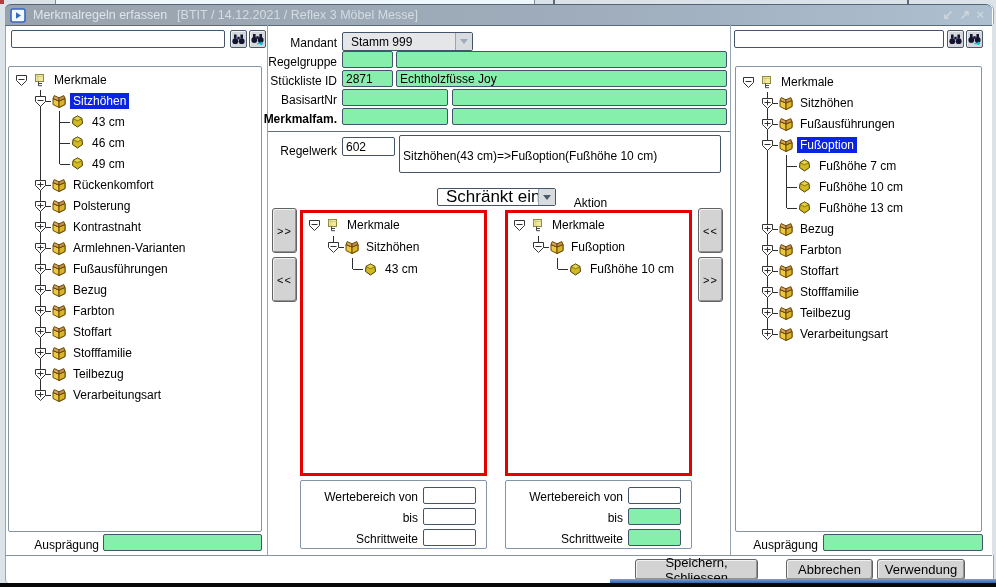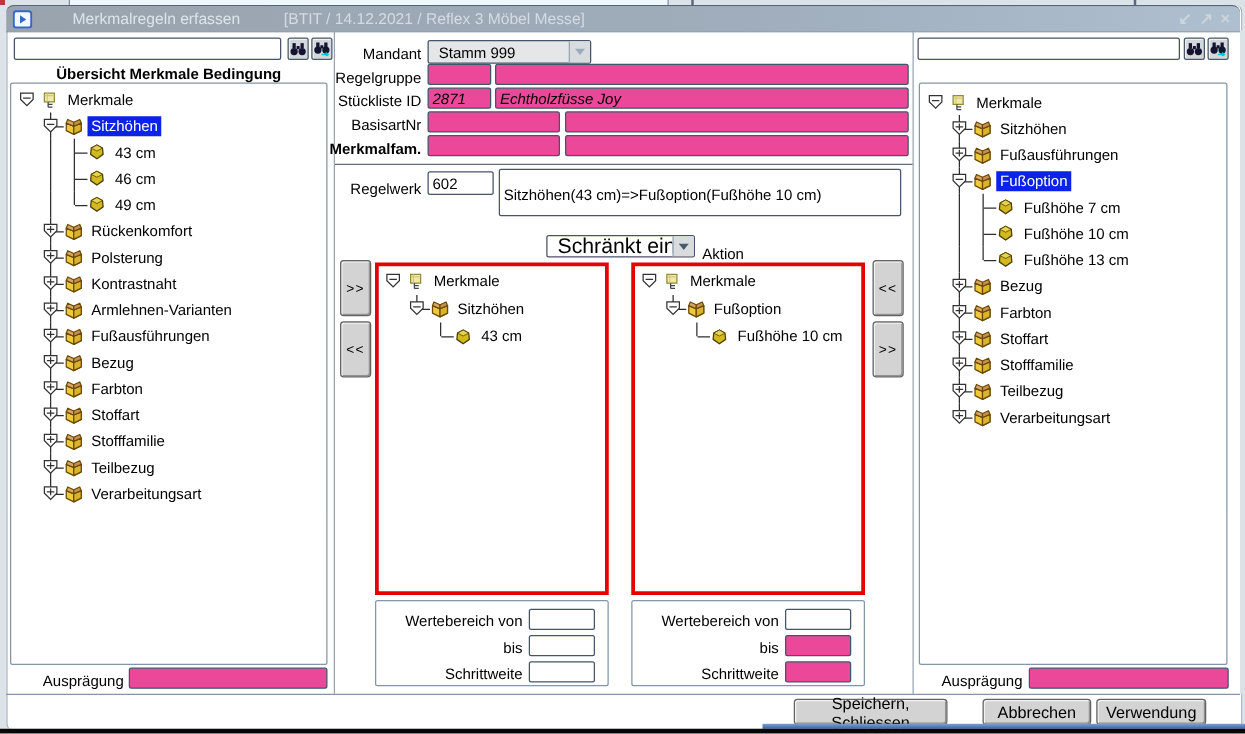--- a/index.html
+++ b/index.html
@@ -1,35 +1,35 @@
 <!DOCTYPE html>
 <html><head>
 <meta charset="utf-8">
 <style>
   html,body{margin:0;padding:0;background:#dce3e9;font-family:"Liberation Sans",sans-serif;}
   .screen{position:relative;width:996px;height:587px;overflow:hidden;background:#dce3e9;}
-  .abs{position:absolute;gap:25px;}
+  .abs{position:absolute;}
   
   .top-strip{left:0;top:0;width:996px;height:5px;background:#dbe2e8;}
   .ts-light{position:absolute;left:55px;top:0;width:478px;height:4px;background:#eef8fc;border-left:1px solid #7d8da0;border-right:1px solid #7d8da0;}
   .ts-mark{position:absolute;top:0;width:2px;height:4px;background:#5b6b7d;}
   .ts-red{position:absolute;left:0;top:0;width:4px;height:4px;background:#b43c3c;}
   
   .win{left:5px;top:4px;width:987px;height:579px;background:#fff;border-left:1px solid #97a5b3;border-right:1px solid #97a5b3;border-radius:6px 6px 4px 4px;}
   .titlebar{left:5px;top:4px;width:987px;height:20px;border-radius:6px 6px 0 0;
     background:linear-gradient(to right,#99a3ad,#9fadbc 60%,#aebfd0);
     border-top:1px solid #54657a;border-bottom:1px solid #5a6b80;display:flex;align-items:center;}
   .app-icon{margin-left:5px;width:16px;height:15px;display:flex;align-items:center;}
   .title-text{margin-left:7px;color:#dde4ea;font-size:12.5px;white-space:nowrap;}
   .title-ctx{margin-left:10px;color:#d4dce3;font-size:12.5px;white-space:nowrap;}
   .winctl{margin-left:auto;margin-right:8px;display:flex;gap:6px;color:#cdd5dc;font-size:13px;font-weight:bold;}
   .winctl span{cursor:default;line-height:14px;}
   
   .fld{position:absolute;border:1px solid #44546a;border-radius:2px;font-size:12px;font-family:"Liberation Sans",sans-serif;padding:0 3px;box-sizing:border-box;color:#000;}
-  .fld.grey{background:#ec4899;font-style:italic;}
+  .fld.grey{background:#86efac;}
   .fld.white{background:#fff;}
   input.fld{outline:none;}
   .lbl{position:absolute;font-size:12px;color:#000;text-align:right;white-space:nowrap;}
   .hdr{position:absolute;font-size:12px;font-weight:bold;color:#000;text-align:center;}
   .panel{position:absolute;border:1px solid #8495a8;border-radius:2px;background:#fff;box-sizing:border-box;overflow:hidden;}
   .vline{position:absolute;width:1px;background:#97a5b3;}
   .hline{position:absolute;height:1px;background:#8495a8;}
   .hline.dark{background:#5f6f80;}
   
   .pushbtn{position:absolute;background:#d3d3d3;border:1px solid #636363;border-radius:3px;
@@ -109,21 +109,20 @@
   <button class="toolbtn" style="left:249px;top:30px;">
     <svg width="13" height="12" viewBox="0 0 13 12">
         <rect x="2" y="1" width="2.6" height="4" fill="#141432"></rect>
         <rect x="8.4" y="1" width="2.6" height="4" fill="#141432"></rect>
         <rect x="5.3" y="3.2" width="2.4" height="2.6" fill="#141432"></rect>
         <circle cx="3.3" cy="7" r="2.9" fill="#141432"></circle>
         <circle cx="9.7" cy="7" r="2.9" fill="#141432"></circle>
         <path d="M6.2,10.6 h5 M9.6,9 l1.8,1.6 L9.6,12.2" stroke="#00c6dc" stroke-width="1.3" fill="none"></path>
       </svg>
   </button>
-  <div class="hdr" style="left:8px;top:52px;width:254px;">Übersicht Merkmale Bedingung</div>
   <div class="panel" style="left:8px;top:66px;width:254px;height:466px;">
     <div class="tree" style="left:3px;top:2px;">
         <div class="trow">
           <span class="tc">
             <span class="handle"><svg width="13" height="13" viewBox="0 0 13 13">
                 <path d="M1.5,1.5 h10 v5 l-5,5 l-5,-5 z" fill="#fff" stroke="#333"></path>
                 <path d="M3.5,5.5 h6" stroke="#333" fill="none"></path>
               </svg></span>
           </span>
           <span class="nicon">
@@ -447,21 +446,21 @@
   <div class="lbl" style="left:250px;top:144px;width:87px;">Regelwerk</div>
   <input class="fld white abs" style="left: 342px; top: 137px; width: 53px; height: 19px;" value="602">
   <div class="fld white abs" style="left:399px;top:135px;width:322px;height:38px;padding-top:13px;">Sitzhöhen(43 cm)=&gt;Fußoption(Fußhöhe 10 cm)</div>
 
   <div class="dd enabled" style="left:437px;top:188px;width:119px;height:18px;">
     <span class="dd-text" style="font-size:17px;">Schränkt ein</span>
     <span class="dd-btn">
         <span class="tri"></span>
       </span>
   </div>
-  <div class="hdr" style="left:485px;top:196px;width:187px;font-weight:normal;">Aktion</div>
+  <div class="hdr" style="left:497px;top:196px;width:187px;font-weight:normal;">Aktion</div>
 
   <button class="pushbtn movebtn" style="left:272px;top:208px;width:25px;height:45px;">&gt;&gt;</button>
   <button class="pushbtn movebtn" style="left:272px;top:257px;width:25px;height:45px;">&lt;&lt;</button>
 
   <div class="redbox" style="left:300px;top:210px;width:187px;height:266px;">
     <div class="tree rtree" style="left:2px;top:1px;">
         <div class="trow">
           <span class="tc">
             <span class="handle"><svg width="13" height="13" viewBox="0 0 13 13">
                 <path d="M1.5,1.5 h10 v5 l-5,5 l-5,-5 z" fill="#fff" stroke="#333"></path>

